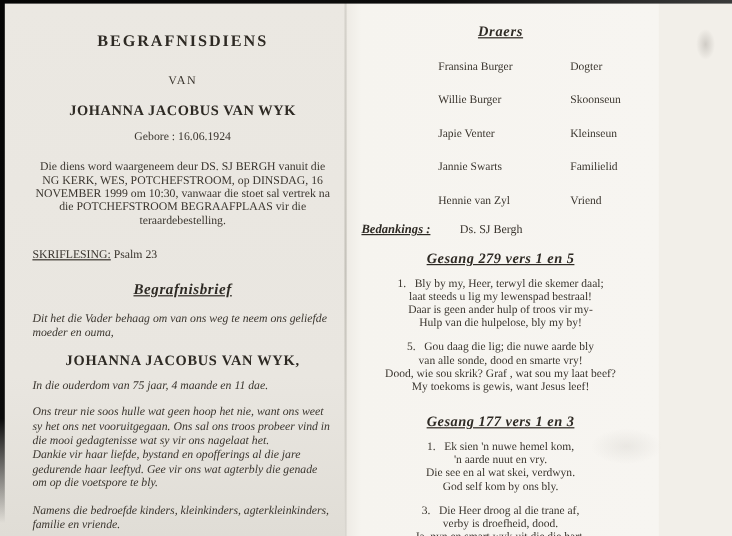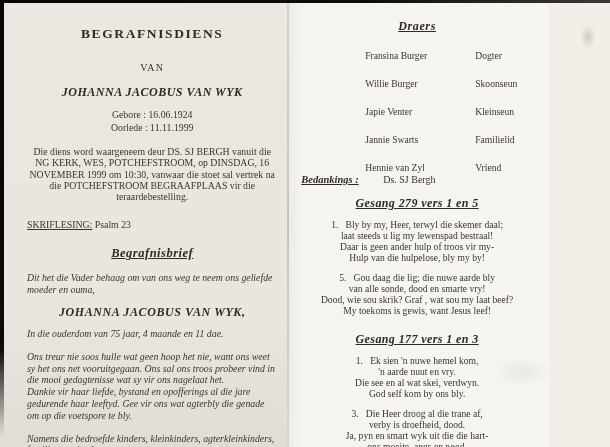--- a/index.html
+++ b/index.html
@@ -32,40 +32,40 @@
     padding:13px 16px 0 12px;
   }
   .smudge{position:absolute;border-radius:50%;pointer-events:none;}
   .smudge-1{right:14px;top:24px;width:16px;height:26px;background:radial-gradient(ellipse at center,rgba(120,115,108,.28),rgba(120,115,108,0) 70%);}
   .smudge-2{right:58px;bottom:60px;width:60px;height:30px;background:radial-gradient(ellipse at center,rgba(140,135,126,.12),rgba(140,135,126,0) 70%);}
 
   
   .doc-title{font-size:13.5px;font-weight:bold;letter-spacing:1.6px;
     text-align:center;margin:6px 0 0;color:#2e2a24;}
   .van-label{text-align:center;font-size:10px;letter-spacing:1.2px;margin-top:20px;}
-  .deceased-name{text-align:center;font-weight:bold;font-style:italic;
+  .deceased-name{text-align:center;font-weight:bold;
     font-size:12px;letter-spacing:.5px;margin-top:12px;color:#2e2a24;}
   .dates{text-align:center;font-size:9.8px;line-height:12.5px;margin-top:9px;}
   .service-para{text-align:center;font-size:9.8px;line-height:11.3px;margin:12px 0 0;}
   .scripture{font-size:9.8px;margin:17px 0 0;}
   .u{text-decoration:underline;}
   .letter-heading{text-align:center;font-size:12.5px;font-weight:bold;font-style:italic;
     text-decoration:underline;margin:16px 0 0;letter-spacing:.5px;color:#2e2a24;}
   .body-para{font-size:9.8px;line-height:11.8px;margin:11px 0 0;font-style:italic;}
   .name2{margin-top:9px;letter-spacing:.6px;}
   .age-line{margin-top:8px;}
   .no-gap{margin-top:0;}
 
   
   .draers-heading{text-align:center;font-size:12px;font-weight:bold;font-style:italic;
     text-decoration:underline;letter-spacing:.6px;margin:6px 0 0;color:#2e2a24;}
   .draers-list{margin:9px 0 0 64px;font-size:9.6px;line-height:12px;}
   .draer-row{display:flex;margin-top:16px;}
   .draer-name{width:110px;}
-  .bedankings{font-size:10px;}
+  .bedankings{margin-top:12px;font-size:10px;}
   .bed-label{font-weight:bold;font-style:italic;text-decoration:underline;font-size:10.5px;color:#2e2a24;}
   .bed-value{margin-left:22px;}
   .hymn-heading{text-align:center;font-size:12px;font-weight:bold;font-style:italic;
     text-decoration:underline;letter-spacing:.4px;margin:11px 0 0;color:#2e2a24;}
   .hymn-heading.second{margin-top:16px;}
   .stanza{margin-top:8px;font-size:9.6px;line-height:11px;text-align:center;}
   .stanza.gap{margin-top:9px;}
   .hymn-line{white-space:pre-wrap;}
 </style>
 </head>
@@ -77,21 +77,20 @@
 
   <div class="pages">
 
     <section class="page page-left">
       <h1 class="doc-title">BEGRAFNISDIENS</h1>
       <div class="van-label">VAN</div>
       <div class="deceased-name">JOHANNA JACOBUS VAN WYK</div>
 
       <div class="dates">
         <div>Gebore : 16.06.1924</div>
-        <div>Oorlede : 11.11.1999</div>
       </div>
 
       <p class="service-para">Die diens word waargeneem deur DS. SJ BERGH vanuit die NG KERK, WES, POTCHEFSTROOM, op DINSDAG, 16 NOVEMBER 1999 om 10:30, vanwaar die stoet sal vertrek na die POTCHEFSTROOM BEGRAAFPLAAS vir die teraardebestelling.</p>
 
       <p class="scripture">
         <span class="u">SKRIFLESING:</span>
         <span>Psalm 23</span>
       </p>
 
       <h2 class="letter-heading">Begrafnisbrief</h2>

